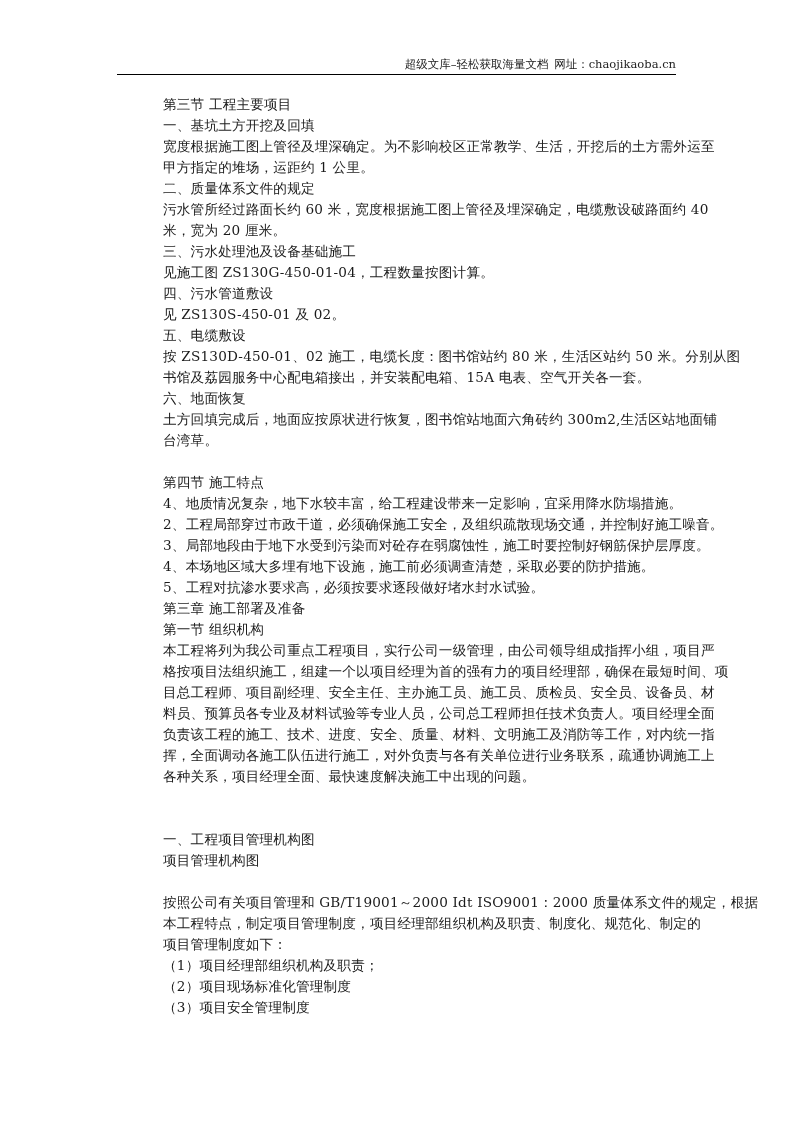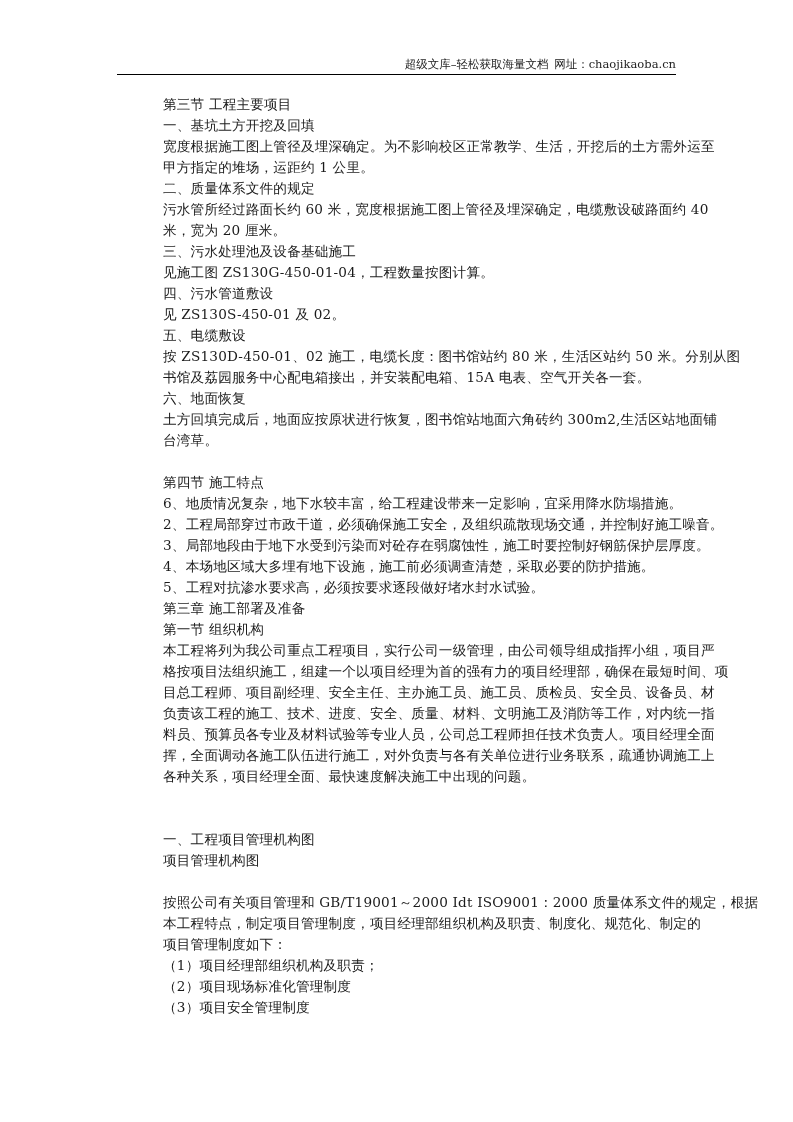--- a/index.html
+++ b/index.html
@@ -106,21 +106,21 @@
       <div class="line">土方回填完成后，地面应按原状进行恢复，图书馆站地面六角砖约 300m2,生活区站地面铺</div>
       <div class="line">台湾草。</div>
     </div>
     <div class="blank-block">
       <div class="blank"></div>
     </div>
     <div class="heading">
       <div class="line">第四节  施工特点</div>
     </div>
     <div class="para">
-      <div class="line">6、地质情况复杂，地下水较丰富，给工程建设带来一定影响，宜采用降水防塌措施。</div>
+      <div class="line">4、地质情况复杂，地下水较丰富，给工程建设带来一定影响，宜采用降水防塌措施。</div>
     </div>
     <div class="para">
       <div class="line">2、工程局部穿过市政干道，必须确保施工安全，及组织疏散现场交通，并控制好施工噪音。</div>
     </div>
     <div class="para">
       <div class="line">3、局部地段由于地下水受到污染而对砼存在弱腐蚀性，施工时要控制好钢筋保护层厚度。</div>
     </div>
     <div class="para">
       <div class="line">4、本场地区域大多埋有地下设施，施工前必须调查清楚，采取必要的防护措施。</div>
     </div>
@@ -130,22 +130,22 @@
     <div class="heading">
       <div class="line">第三章  施工部署及准备</div>
     </div>
     <div class="heading">
       <div class="line">第一节  组织机构</div>
     </div>
     <div class="para">
       <div class="line">本工程将列为我公司重点工程项目，实行公司一级管理，由公司领导组成指挥小组，项目严</div>
       <div class="line">格按项目法组织施工，组建一个以项目经理为首的强有力的项目经理部，确保在最短时间、项</div>
       <div class="line">目总工程师、项目副经理、安全主任、主办施工员、施工员、质检员、安全员、设备员、材</div>
+      <div class="line">料员、预算员各专业及材料试验等专业人员，公司总工程师担任技术负责人。项目经理全面</div>
       <div class="line">负责该工程的施工、技术、进度、安全、质量、材料、文明施工及消防等工作，对内统一指</div>
-      <div class="line">料员、预算员各专业及材料试验等专业人员，公司总工程师担任技术负责人。项目经理全面</div>
       <div class="line">挥，全面调动各施工队伍进行施工，对外负责与各有关单位进行业务联系，疏通协调施工上</div>
       <div class="line">各种关系，项目经理全面、最快速度解决施工中出现的问题。</div>
     </div>
     <div class="blank-block">
       <div class="blank"></div>
     </div>
     <div class="blank-block">
       <div class="blank"></div>
     </div>
     <div class="heading">

